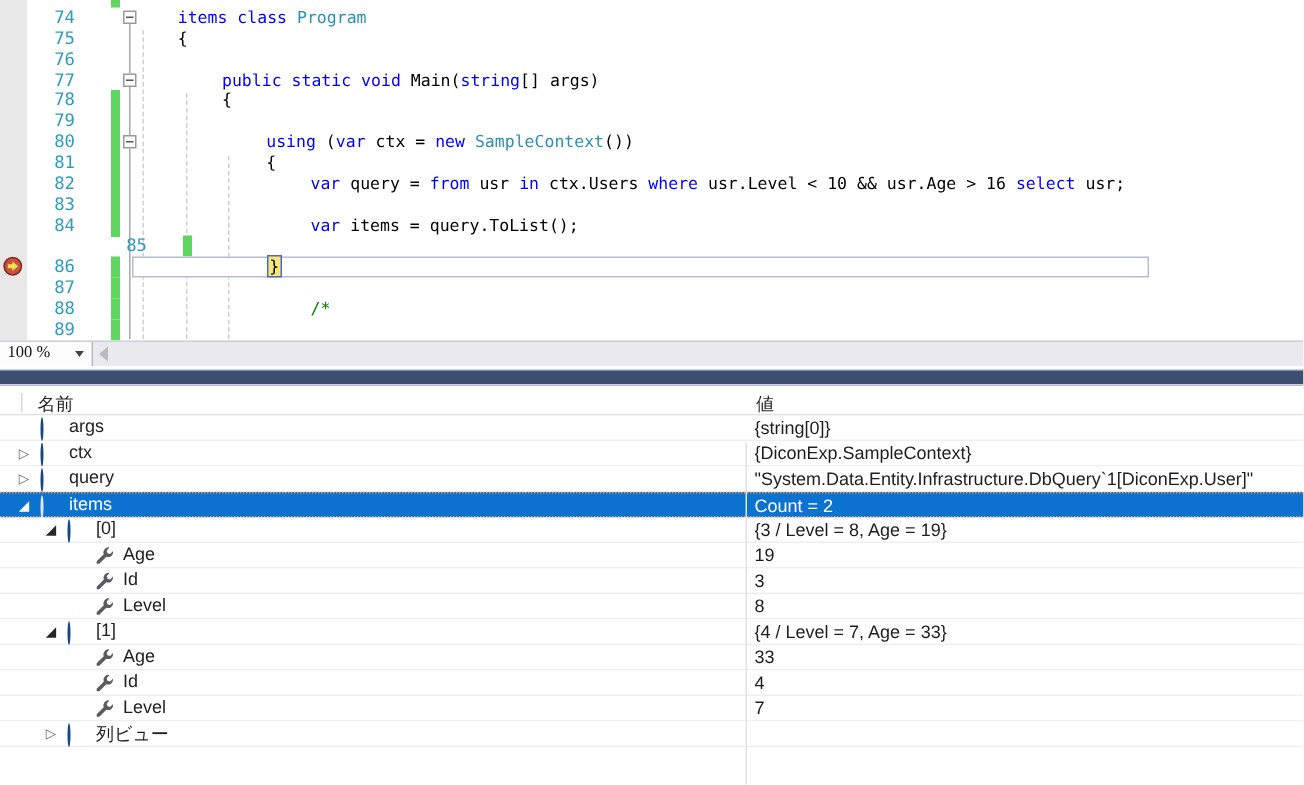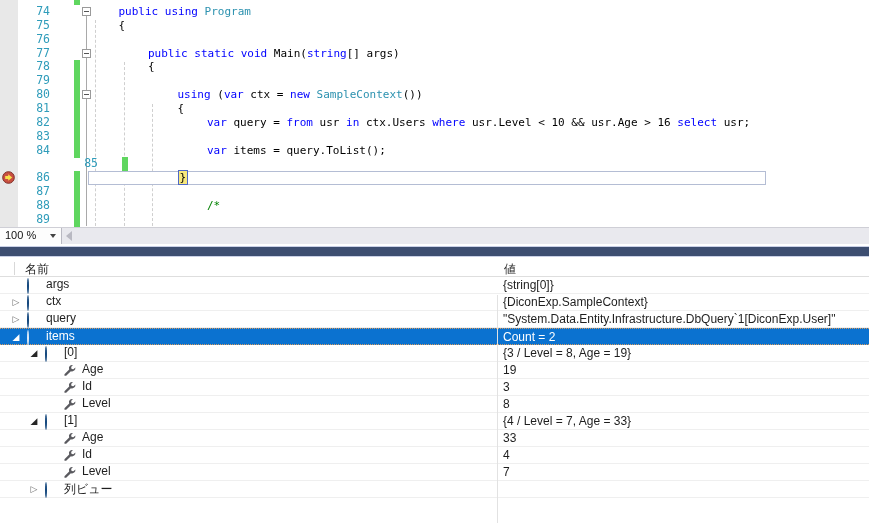--- a/index.html
+++ b/index.html
@@ -28,21 +28,21 @@
   .tk-k { color:#0000ff; }
   .tk-t { color:#2b91af; }
   .tk-p { color:#000000; }
   .tk-c { color:#008000; }
   .hl { background:#f7e87c; border:1px solid #4e68c8; padding:0 1px; }
   .cur-box { position:absolute; left:88px; right:2px; top:0; height:13.85px;
     border:1px solid #b4bdd4; background:#fff; }
   .bp-glyph { position:absolute; left:2px; top:0px; }
 
   
-  .zoom-row { position:relative; width:869px; height:17px; border-top:1px solid #cfcfd6; background:#e9e9ee; }
+  .zoom-row { position:relative; width:869px; height:17px; border-top:1px solid #cfcfd6; background:#e9e9ee;font-family:Liberation Serif, serif; }
   .zoom-combo { position:absolute; left:0; top:0; width:62px; height:16px; background:#fdfdfd;
     border-right:1px solid #b9b9c2; font-size:11px; color:#111; }
   .zoom-combo .zv { position:absolute; left:5px; top:1px; }
   .zoom-combo .arr { position:absolute; right:5px; top:6px; width:0; height:0;
     border-left:3.5px solid transparent; border-right:3.5px solid transparent; border-top:4px solid #444; }
   .hscroll { position:absolute; left:62px; right:0; top:0; height:16px; }
   .hs-left { position:absolute; left:4px; top:3px; width:0; height:0;
     border-top:5px solid transparent; border-bottom:5px solid transparent; border-right:6px solid #b9b9c2; }
 
   
@@ -91,21 +91,21 @@
   <div class="bp-margin"></div>
   <div class="sliver-green"></div>
   <div class="fold-vline"></div>
   <div class="guide g1"></div>
   <div class="guide g2"></div>
   <div class="guide g3"></div>
   <div id="code-lines">
       <div class="code-line" style="top: 5px;">
         <span class="lnum">74</span>
         <span class="foldbox"></span>
-        <span class="toks" style="left:118.5px"><span class="tk-k">public using </span><span class="tk-t">Program</span></span>
+        <span class="toks" style="left:118.5px"><span class="tk-k">items class </span><span class="tk-t">Program</span></span>
       </div>
       <div class="code-line" style="top: 18.85px;">
         <span class="lnum">75</span>
         <span class="toks" style="left:118.5px"><span class="tk-p">{</span></span>
       </div>
       <div class="code-line" style="top: 32.7px;">
         <span class="lnum">76</span>
       </div>
       <div class="code-line" style="top: 46.55px;">
         <span class="lnum">77</span>

